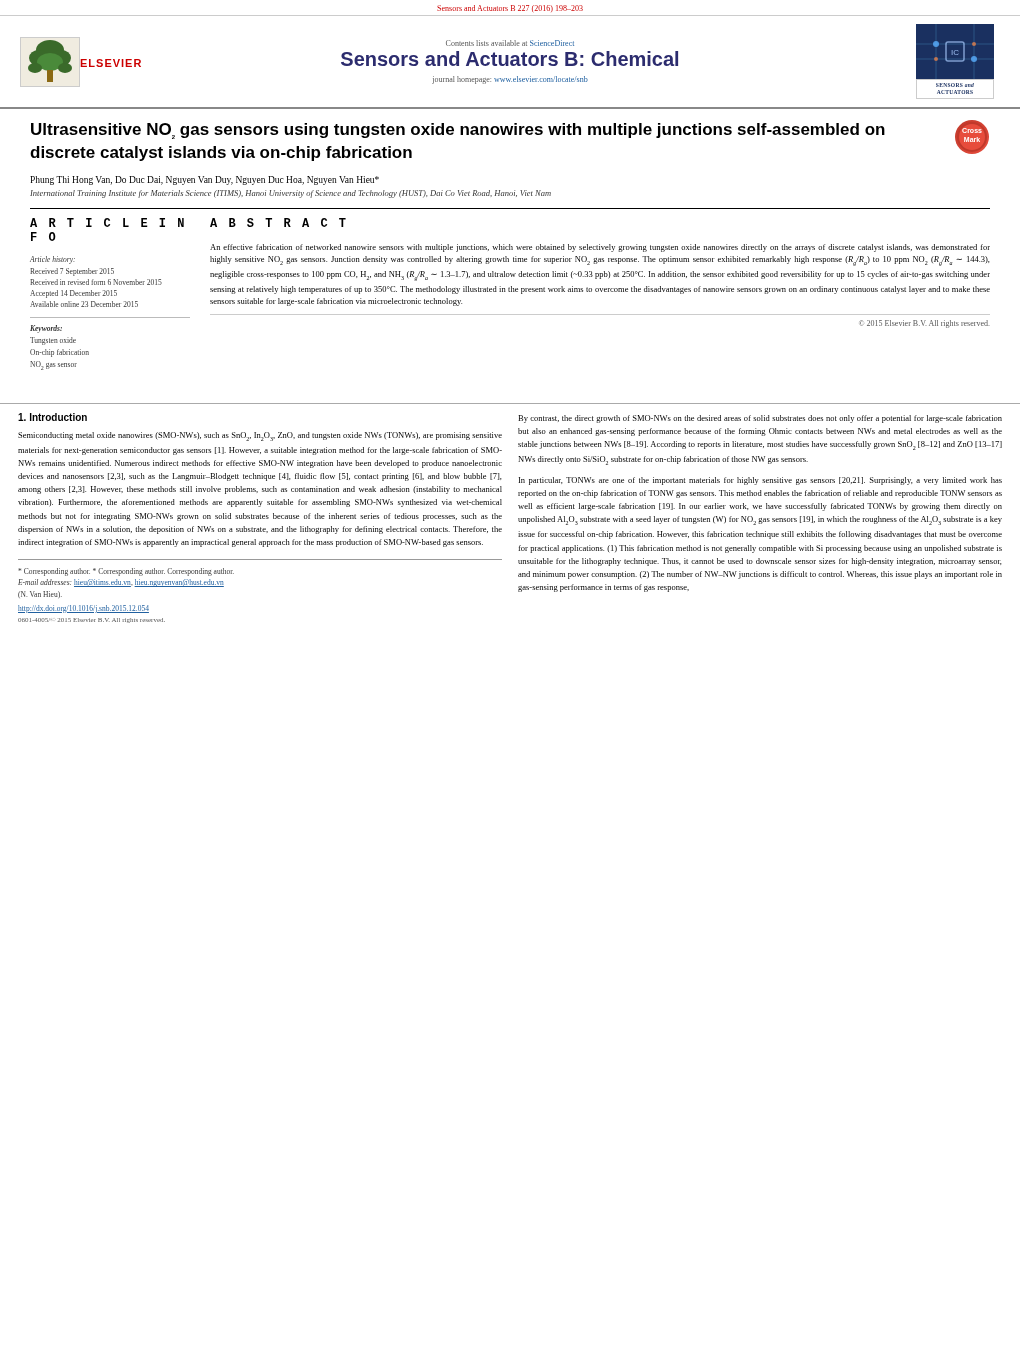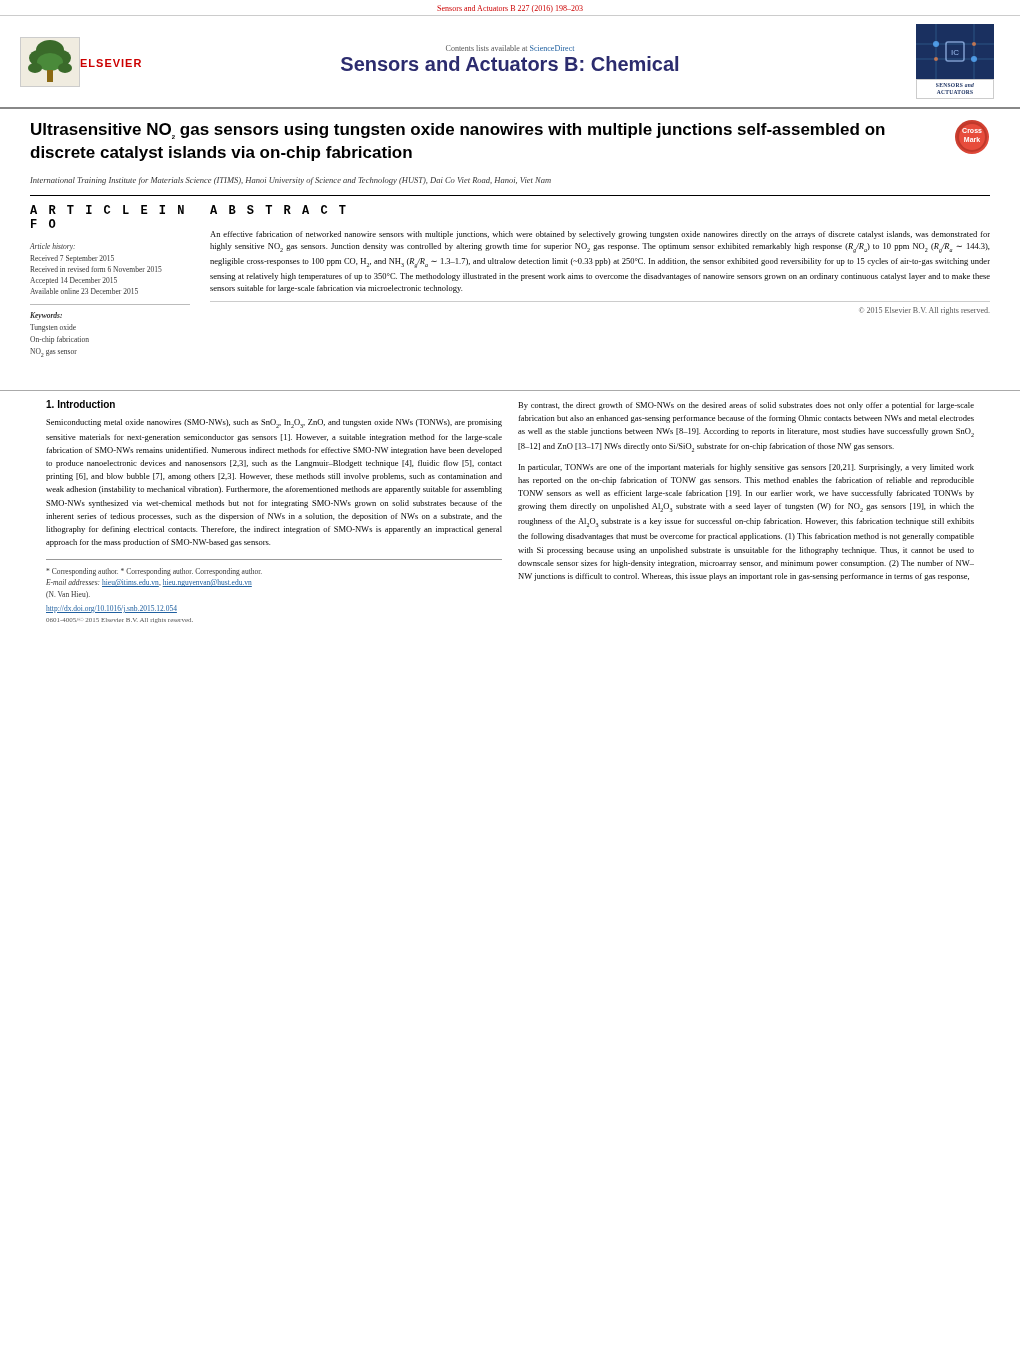--- a/index.html
+++ b/index.html
@@ -239,21 +239,21 @@
       text-align: right;
       margin-top: 6px;
       border-top: 1px solid #ccc;
       padding-top: 4px;
     }
 
     
     .body-content {
       display: flex;
       gap: 16px;
-      padding: 8px 46px;
+      padding: 8px 18px;
       border-top: 1px solid #aaa;
       margin-top: 4px;
       justify-content: space-between;
     }
 
     .body-left {
       flex: 1;
     }
 
     .body-right {
@@ -367,20 +367,24 @@
         <div class="elsevier-text">ELSEVIER</div>
       </div>
     </div>
 
     <div class="header-center">
       <div class="contents-line">
         <span>Contents lists available at</span>
         <a href="#" style="color:#2060a0;">ScienceDirect</a>
       </div>
       <div class="journal-title">Sensors and Actuators B: Chemical</div>
+      <div class="journal-homepage">
+        <span>journal homepage:</span>
+        <a href="#" style="color:#2060a0;">www.elsevier.com/locate/snb</a>
+      </div>
     </div>
 
     <div class="header-right">
       <div class="sa-logo-top">
         <svg width="78" height="55" viewBox="0 0 78 55">
           <rect width="78" height="55" fill="#1a3060"></rect>
 
           <line x1="0" y1="20" x2="78" y2="20" stroke="#3a7aaa" stroke-width="1" opacity="0.5"></line>
           <line x1="0" y1="35" x2="78" y2="35" stroke="#3a7aaa" stroke-width="1" opacity="0.5"></line>
           <line x1="20" y1="0" x2="20" y2="55" stroke="#3a7aaa" stroke-width="1" opacity="0.5"></line>
@@ -413,20 +417,21 @@
           <svg width="32" height="32" viewBox="0 0 32 32">
             <circle cx="16" cy="16" r="15" fill="#c0392b"></circle>
             <circle cx="16" cy="16" r="13" fill="#e74c3c"></circle>
             <text x="16" y="12" text-anchor="middle" fill="white" font-size="7" font-family="Arial" font-weight="bold">Cross</text>
             <text x="16" y="21" text-anchor="middle" fill="white" font-size="7" font-family="Arial" font-weight="bold">Mark</text>
           </svg>
         </div>
       </div>
     </div>
 
+    <div class="authors">Phung Thi Hong Van, Do Duc Dai, Nguyen Van Duy, Nguyen Duc Hoa, Nguyen Van Hieu*</div>
 
     <div class="affiliation">International Training Institute for Materials Science (ITIMS), Hanoi University of Science and Technology (HUST), Dai Co Viet Road, Hanoi, Viet Nam</div>
 
     <div class="two-col-section">
 
       <div class="article-info-col">
         <div class="section-header">A R T I C L E   I N F O</div>
 
         <div class="info-group">
           <div class="info-label">Article history:</div>

